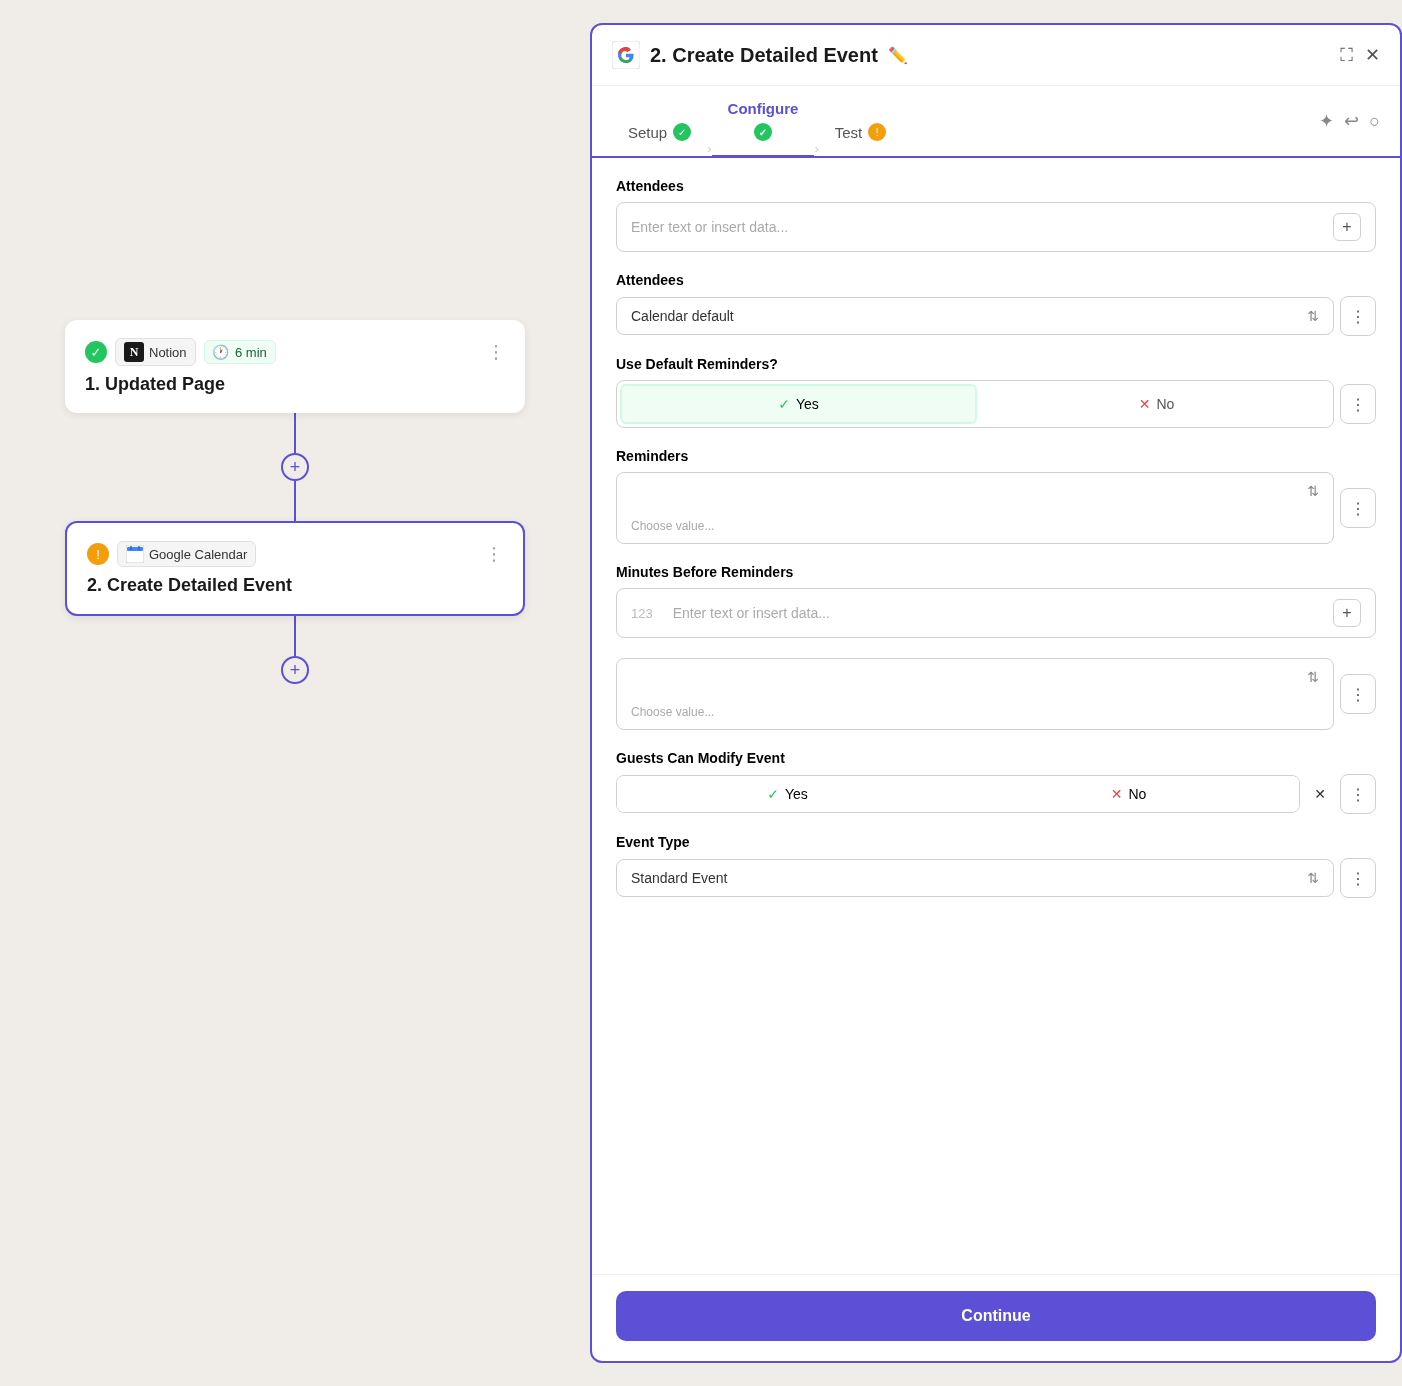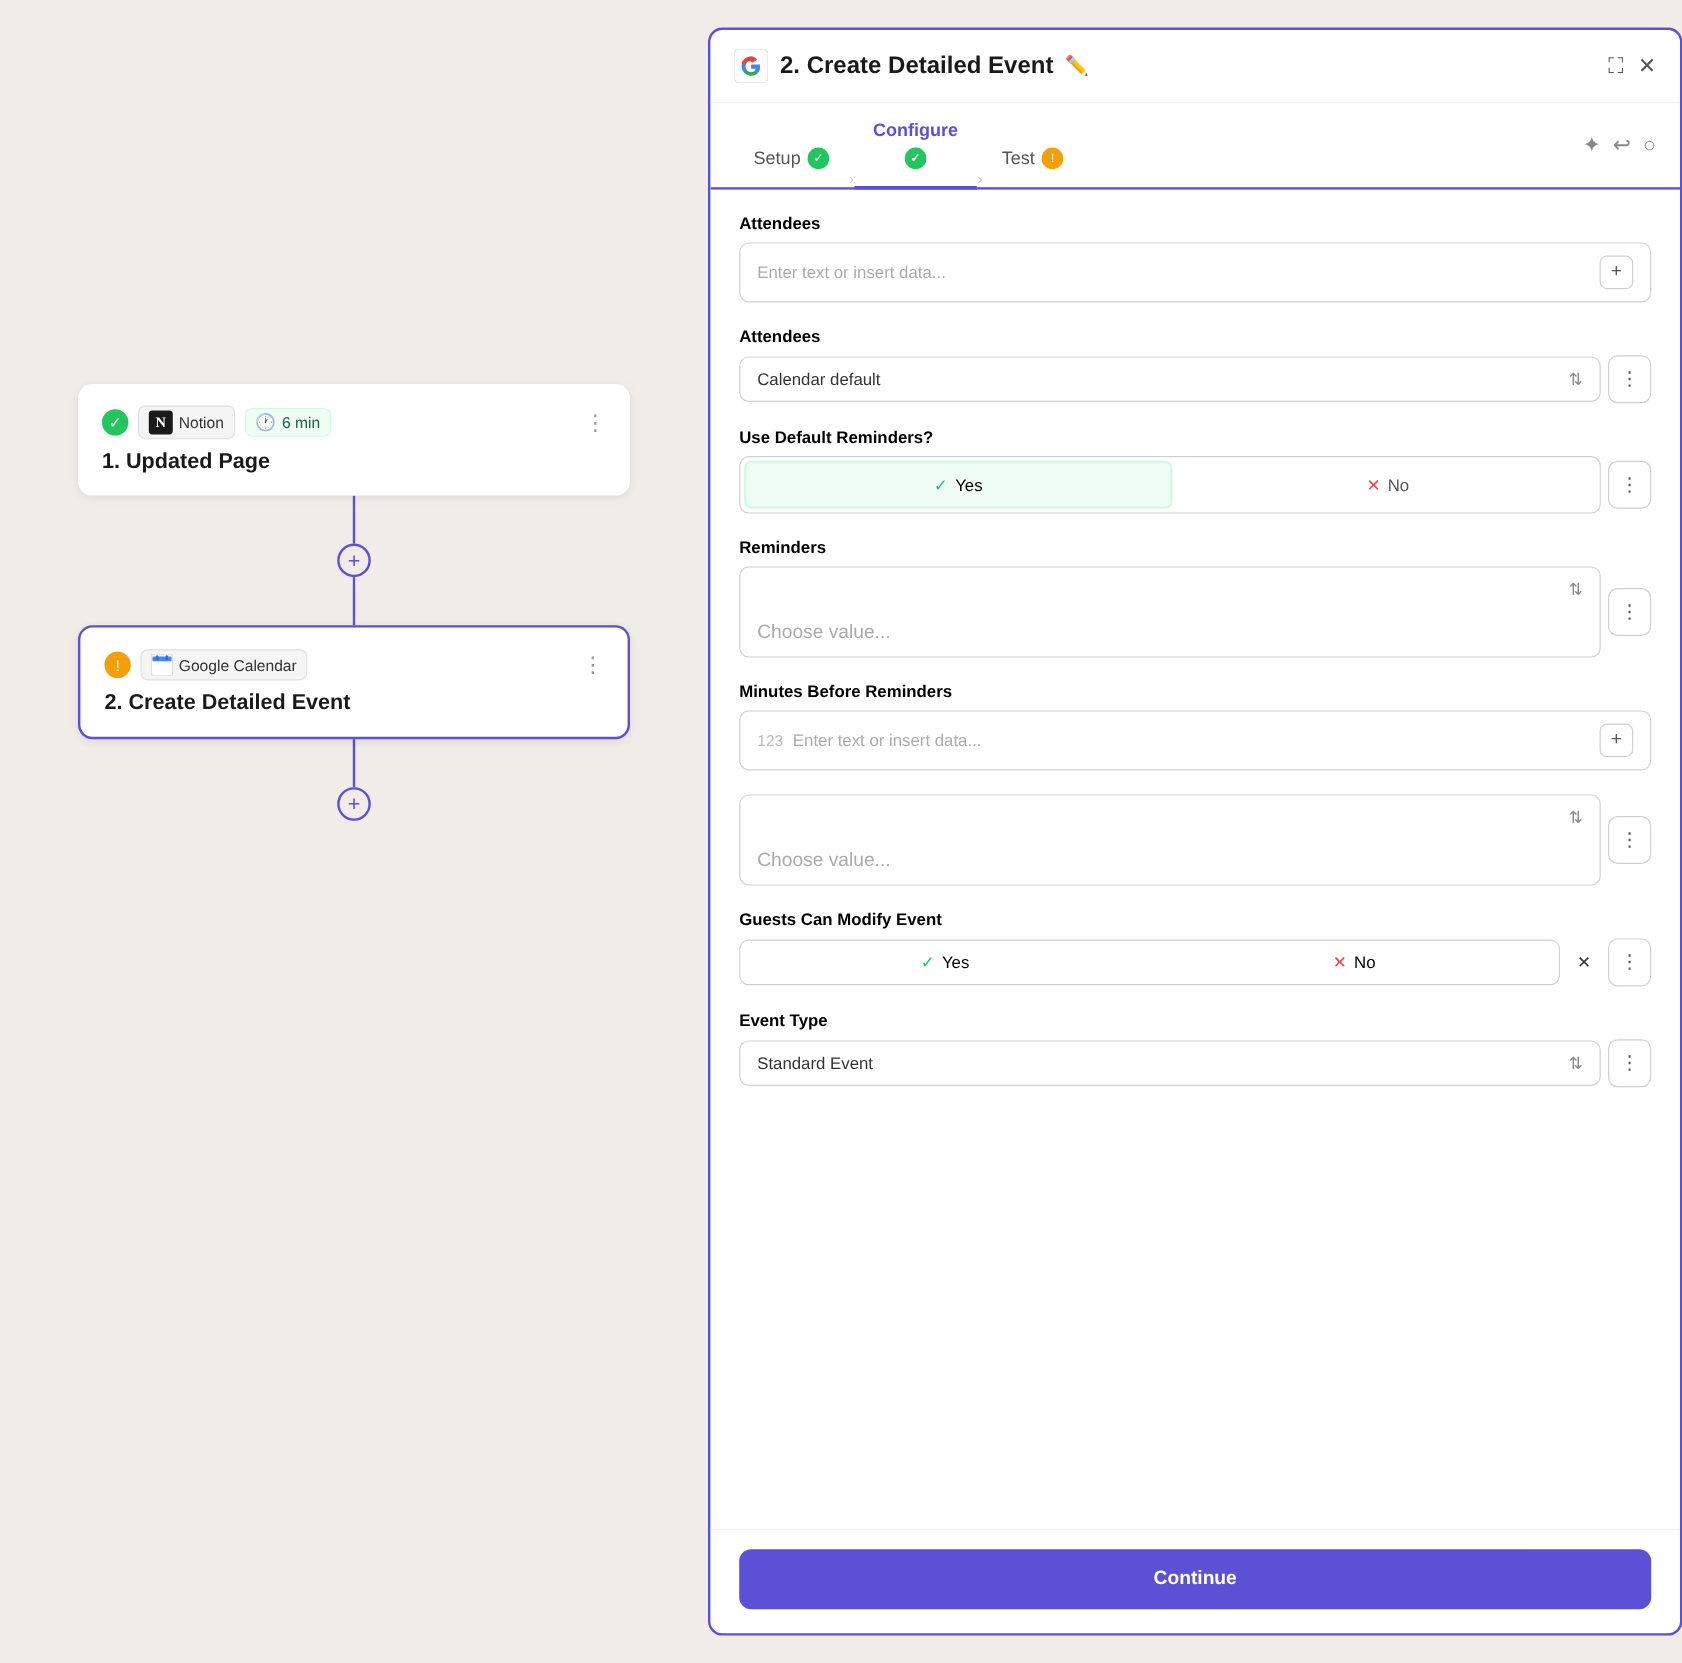--- a/index.html
+++ b/index.html
@@ -336,21 +336,21 @@
       background: white;
       cursor: pointer;
     }
 
     .select-value {
       font-size: 14px;
       color: #333;
     }
 
     .select-placeholder {
-      font-size: 16px;
+      font-size: 12px;
       color: #aaa;
       margin-top: 36px;
     }
 
     .chevron-updown {
       color: #888;
       font-size: 14px;
     }
 
     .three-dots-btn {
@@ -678,21 +678,21 @@
           <span class="select-placeholder">Choose value...</span>
           <span class="chevron-updown">⇅</span>
         </div>
         <div class="three-dots-btn">⋮</div>
       </div>
     </div>
 
     <div class="field-section">
       <div class="field-label">Minutes Before Reminders</div>
       <div class="select-row">
-        <div class="num-input-row" style="flex:1; border:1px solid #d0d0d0; border-radius:8px; padding:10px 14px; display:flex; align-items:center; gap:8px;">
+        <div class="num-input-row" style="flex:1; border:1px solid #d0d0d0; border-radius:8px; padding:10px 14px; display:flex; align-items:center; gap:20px;">
           <span class="num-label">123</span>
           <span class="num-placeholder">Enter text or insert data...</span>
           <div class="plus-btn">+</div>
         </div>
       </div>
     </div>
 
     <div class="field-section">
       <div class="select-row">
         <div class="select-control">

